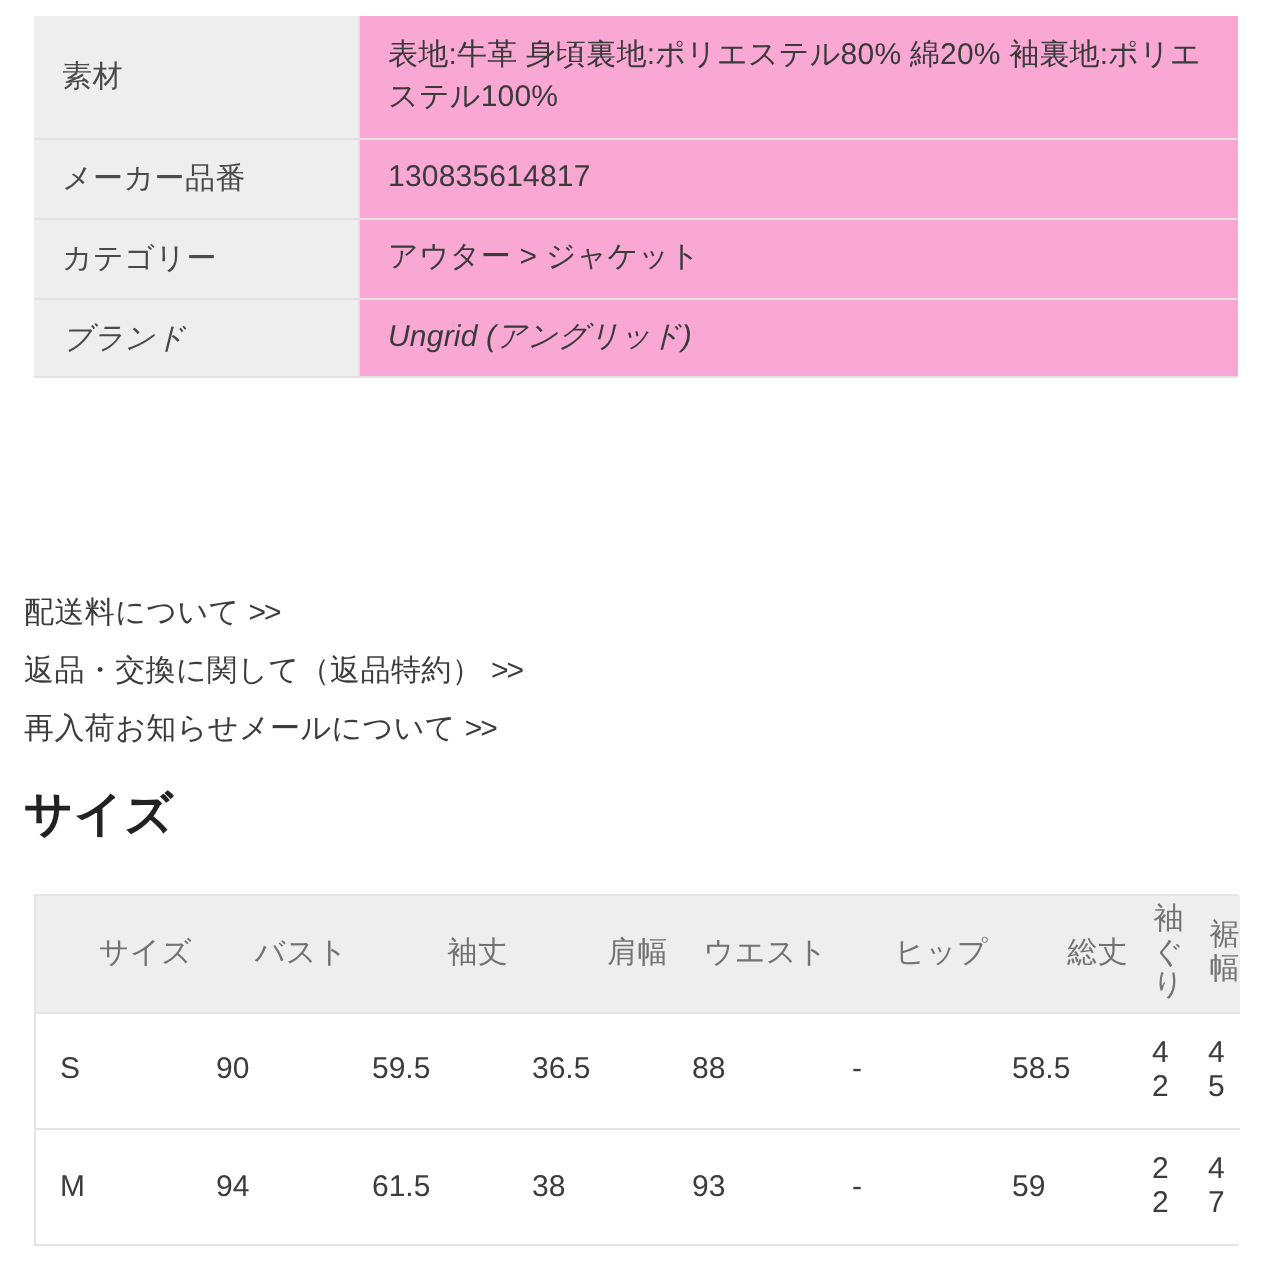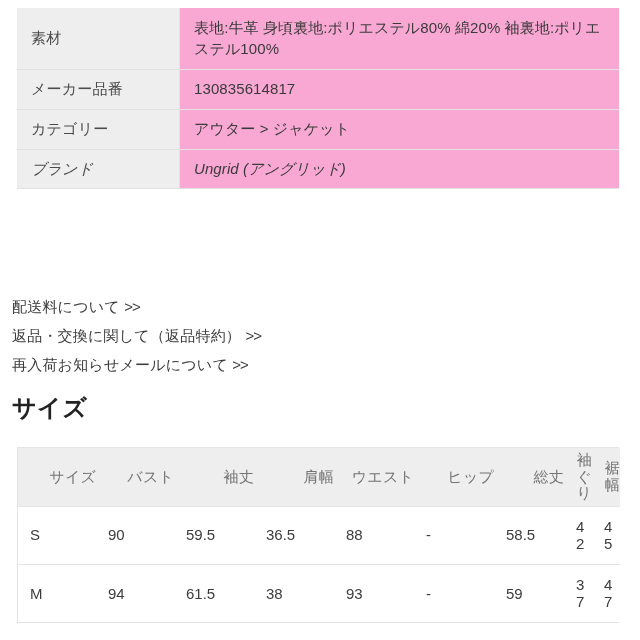--- a/index.html
+++ b/index.html
@@ -242,20 +242,20 @@
           <td class="c-hem">45</td>
         </tr>
         <tr>
           <td class="c-size">M</td>
           <td class="c-bust">94</td>
           <td class="c-sleeve">61.5</td>
           <td class="c-shoulder">38</td>
           <td class="c-waist">93</td>
           <td class="c-hip">-</td>
           <td class="c-length">59</td>
-          <td class="c-armhole">37</td>
+          <td class="c-armhole">22</td>
           <td class="c-hem">47</td>
         </tr>
       </tbody>
     </table>
   </div>
 
 </div>
 
 </body></html>

